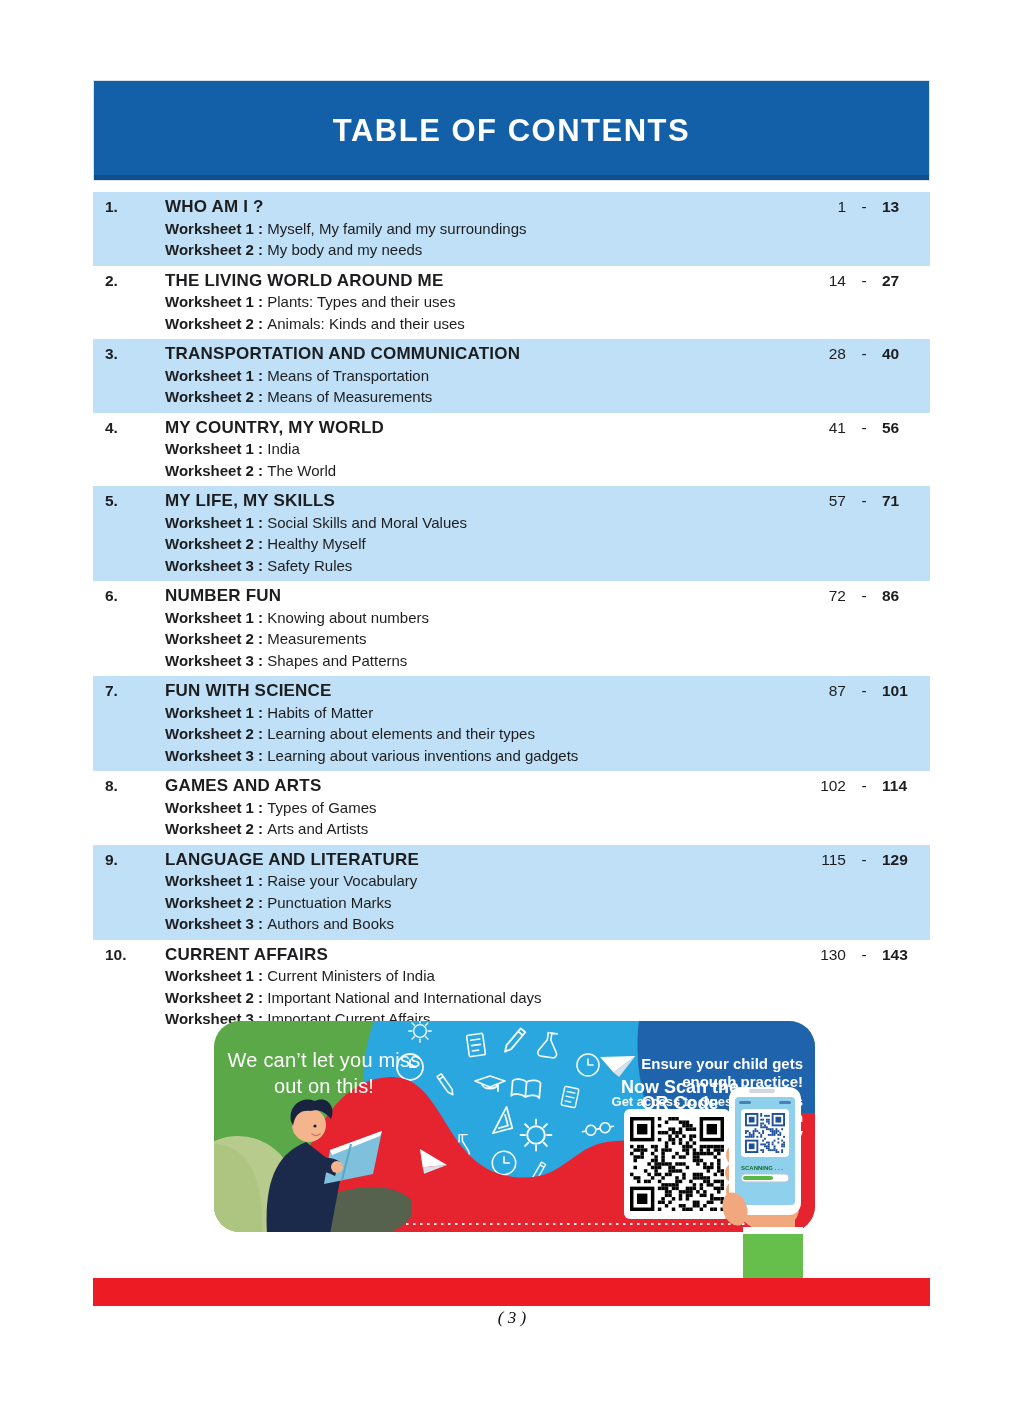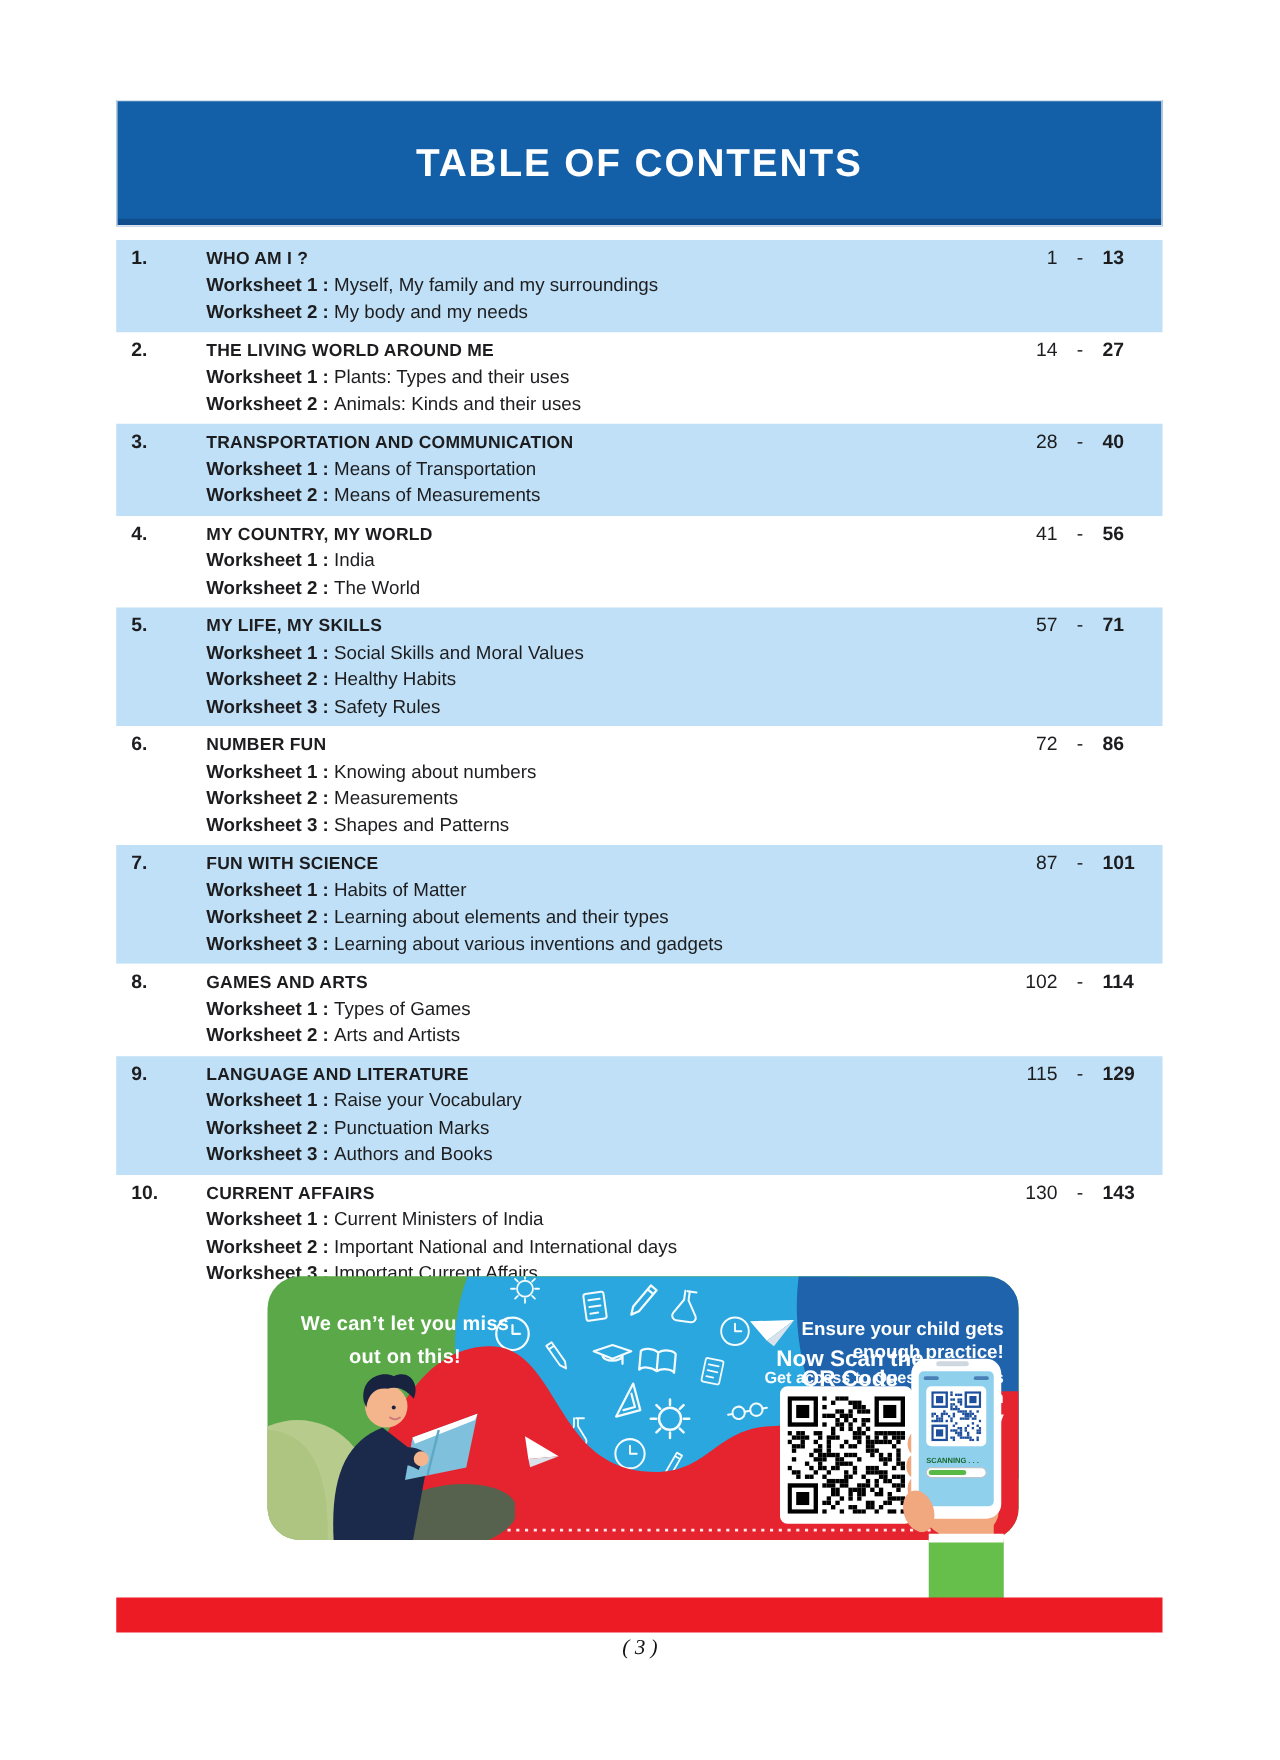--- a/index.html
+++ b/index.html
@@ -35,38 +35,38 @@
   }
 
   
   .toc{position:absolute;left:93px;top:192px;width:837px;}
   .toc-entry{
     display:grid;grid-template-columns:60px 1fr 128px;
     padding:4px 12px 5px 12px;background:#fff;
   }
   .toc-entry.shaded{background:var(--row-blue);}
   .toc-entry .num{font-weight:700;font-size:15.5px;line-height:21.5px;}
-  .toc-entry .title{font-weight:700;font-size:14px;line-height:21.5px;letter-spacing:.2px;}
+  .toc-entry .title{font-weight:700;font-size:17px;line-height:21.5px;letter-spacing:.2px;}
   .ws-line{font-size:15px;line-height:21.5px;}
   .ws-label{font-weight:700;margin-top:17px;}
   .pages{display:flex;justify-content:flex-end;align-items:flex-start;font-size:15.5px;line-height:21.5px;}
   .p-from{min-width:40px;text-align:right;}
   .p-dash{min-width:36px;text-align:center;}
   .p-to{min-width:36px;text-align:left;font-weight:bold;}
 
   
   .promo{position:absolute;left:214px;top:1021px;width:601px;height:211px;}
   .promo-clip{
     position:absolute;inset:0;border-radius:26px;overflow:hidden;
     background:var(--banner-green);
   }
   .promo-clip svg.scene{position:absolute;inset:0;}
   .slogan{
     position:absolute;left:12px;top:26px;width:196px;text-align:center;
-    color:#fff;font-size:16px;font-weight:700;line-height:26px;letter-spacing:.2px;
+    color:#fff;font-size:20px;font-weight:400;line-height:26px;letter-spacing:.2px;
   }
   .promo-right-text{
     position:absolute;right:12px;top:10px;width:205px;text-align:right;color:#fff;
   }
   .promo-headline{font-size:15px;font-weight:700;line-height:18px;margin-top:24px;}
   .promo-subtext{font-size:13px;font-weight:700;line-height:16px;margin-top:3px;opacity:.97;}
   .qr-instruction{
     position:absolute;left:400px;top:58px;width:132px;text-align:center;
     color:#fff;font-size:18px;font-weight:700;line-height:16px;
   }
@@ -160,21 +160,21 @@
         <span class="p-to">56</span>
       </div>
     </div>
 
     <div class="toc-entry shaded">
       <div class="num">5.</div>
       <div class="body">
         <div class="title">MY LIFE, MY SKILLS</div>
         <div class="ws-list">
             <div class="ws-line"><span class="ws-label">Worksheet 1 : </span><span>Social Skills and Moral Values</span></div>
-            <div class="ws-line"><span class="ws-label">Worksheet 2 : </span><span>Healthy Habits</span></div>
+            <div class="ws-line"><span class="ws-label">Worksheet 2 : </span><span>Healthy Myself</span></div>
             <div class="ws-line"><span class="ws-label">Worksheet 3 : </span><span>Safety Rules</span></div>
           </div>
       </div>
       <div class="pages">
         <span class="p-from">57</span>
         <span class="p-dash">-</span>
         <span class="p-to">71</span>
       </div>
     </div>
 

